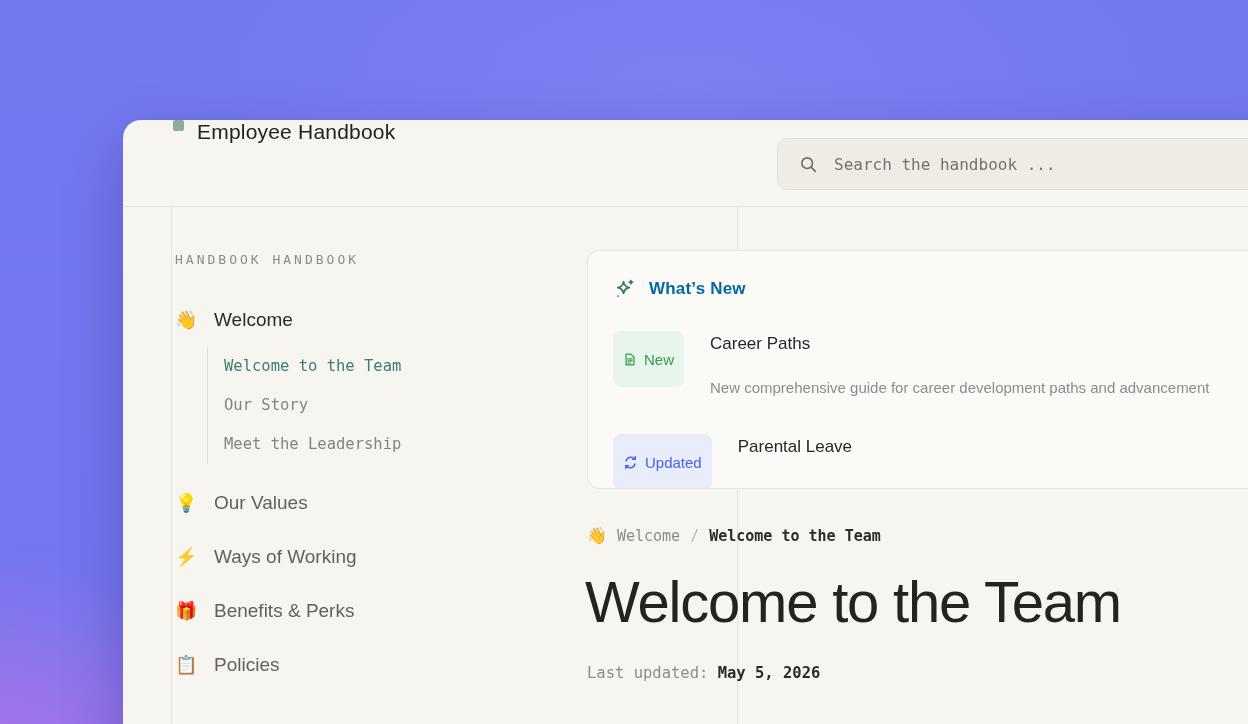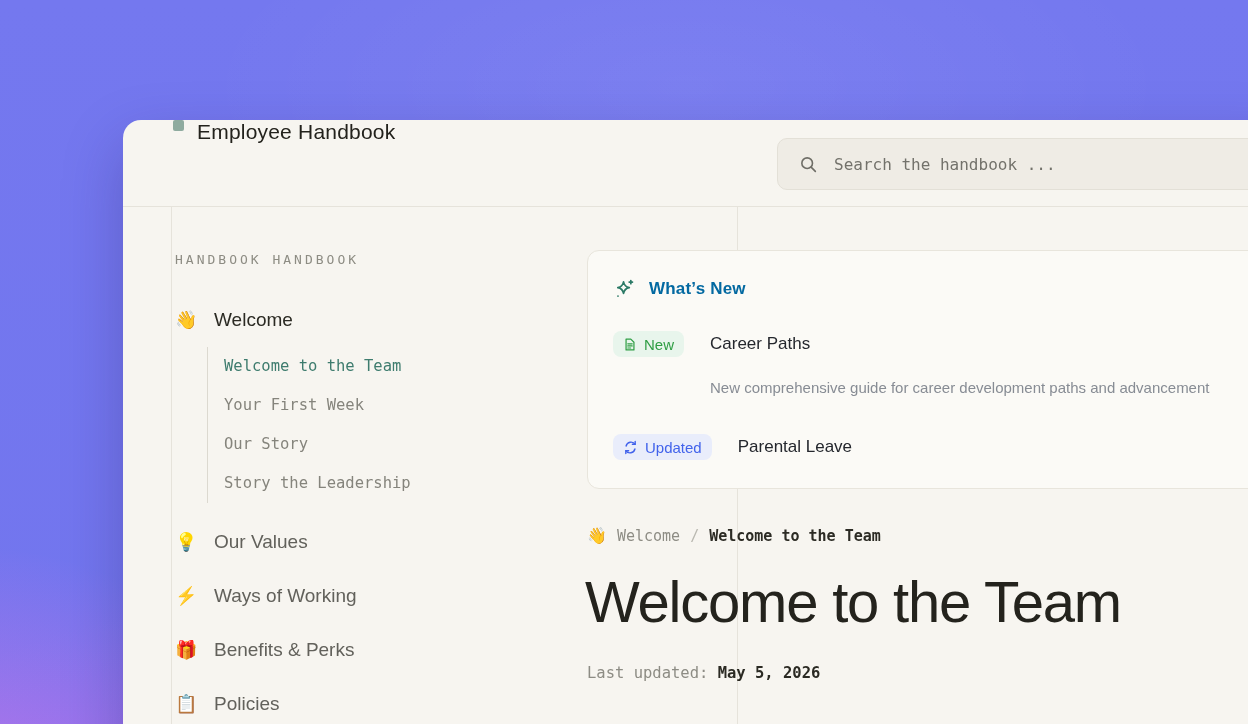--- a/index.html
+++ b/index.html
@@ -62,21 +62,21 @@
     margin-top:44px;width:742px;height:239px;box-sizing:border-box;overflow:hidden;
     background:#fbfaf6;border:1px solid #e8e5dc;border-radius:12px;
     padding:26px 0 0 25px;
   }
   .panel-head{display:flex;align-items:center;gap:13px;height:24px;}
   .panel-title{font-size:17px;font-weight:700;color:#0369a1;letter-spacing:.2px;}
   .entry{display:flex;align-items:flex-start;gap:26px;margin-top:30px;}
   .entry + .entry{margin-top:38px;}
   .badge{
     display:inline-flex;align-items:center;gap:7px;flex:none;
-    height:26px;padding:0 10px;border-radius:8px;font-size:15px;font-weight:500;
+    height:26px;padding:15px 10px;border-radius:8px;font-size:15px;font-weight:500;
   }
   .badge-new{color:#2f9e44;background:#e8f5ec;}
   .badge-updated{color:#4263eb;background:#e9edfb;}
   .entry-title{font-size:17px;font-weight:500;color:#24272d;line-height:26px;}
   .entry-desc{margin-top:22px;font-size:15px;color:#878c94;white-space:nowrap;}
   .breadcrumb{
     margin-top:38px;display:flex;align-items:center;gap:10px;
     font-family:"DejaVu Sans Mono",monospace;font-size:15px;color:#8d8c84;
   }
   .breadcrumb .emoji{font-size:16px;line-height:1;}
@@ -114,23 +114,22 @@
 
     <div class="sidebar">
       <div class="side-heading">HANDBOOK HANDBOOK</div>
 
       <div class="nav-row active row-first">
         <span class="emoji">👋</span>
         <span class="lbl">Welcome</span>
       </div>
       <div class="sub-list">
         <div class="sub-item active">Welcome to the Team</div>
-        <div class="sub-item">Your First Week</div>
         <div class="sub-item">Our Story</div>
-        <div class="sub-item">Story the Leadership</div>
+        <div class="sub-item">Meet the Leadership</div>
       </div>
 
       <div class="nav-row row-plain-first">
         <span class="emoji">💡</span>
         <span class="lbl">Our Values</span>
       </div>
       <div class="nav-row row-plain">
         <span class="emoji">⚡</span>
         <span class="lbl">Ways of Working</span>
       </div>

